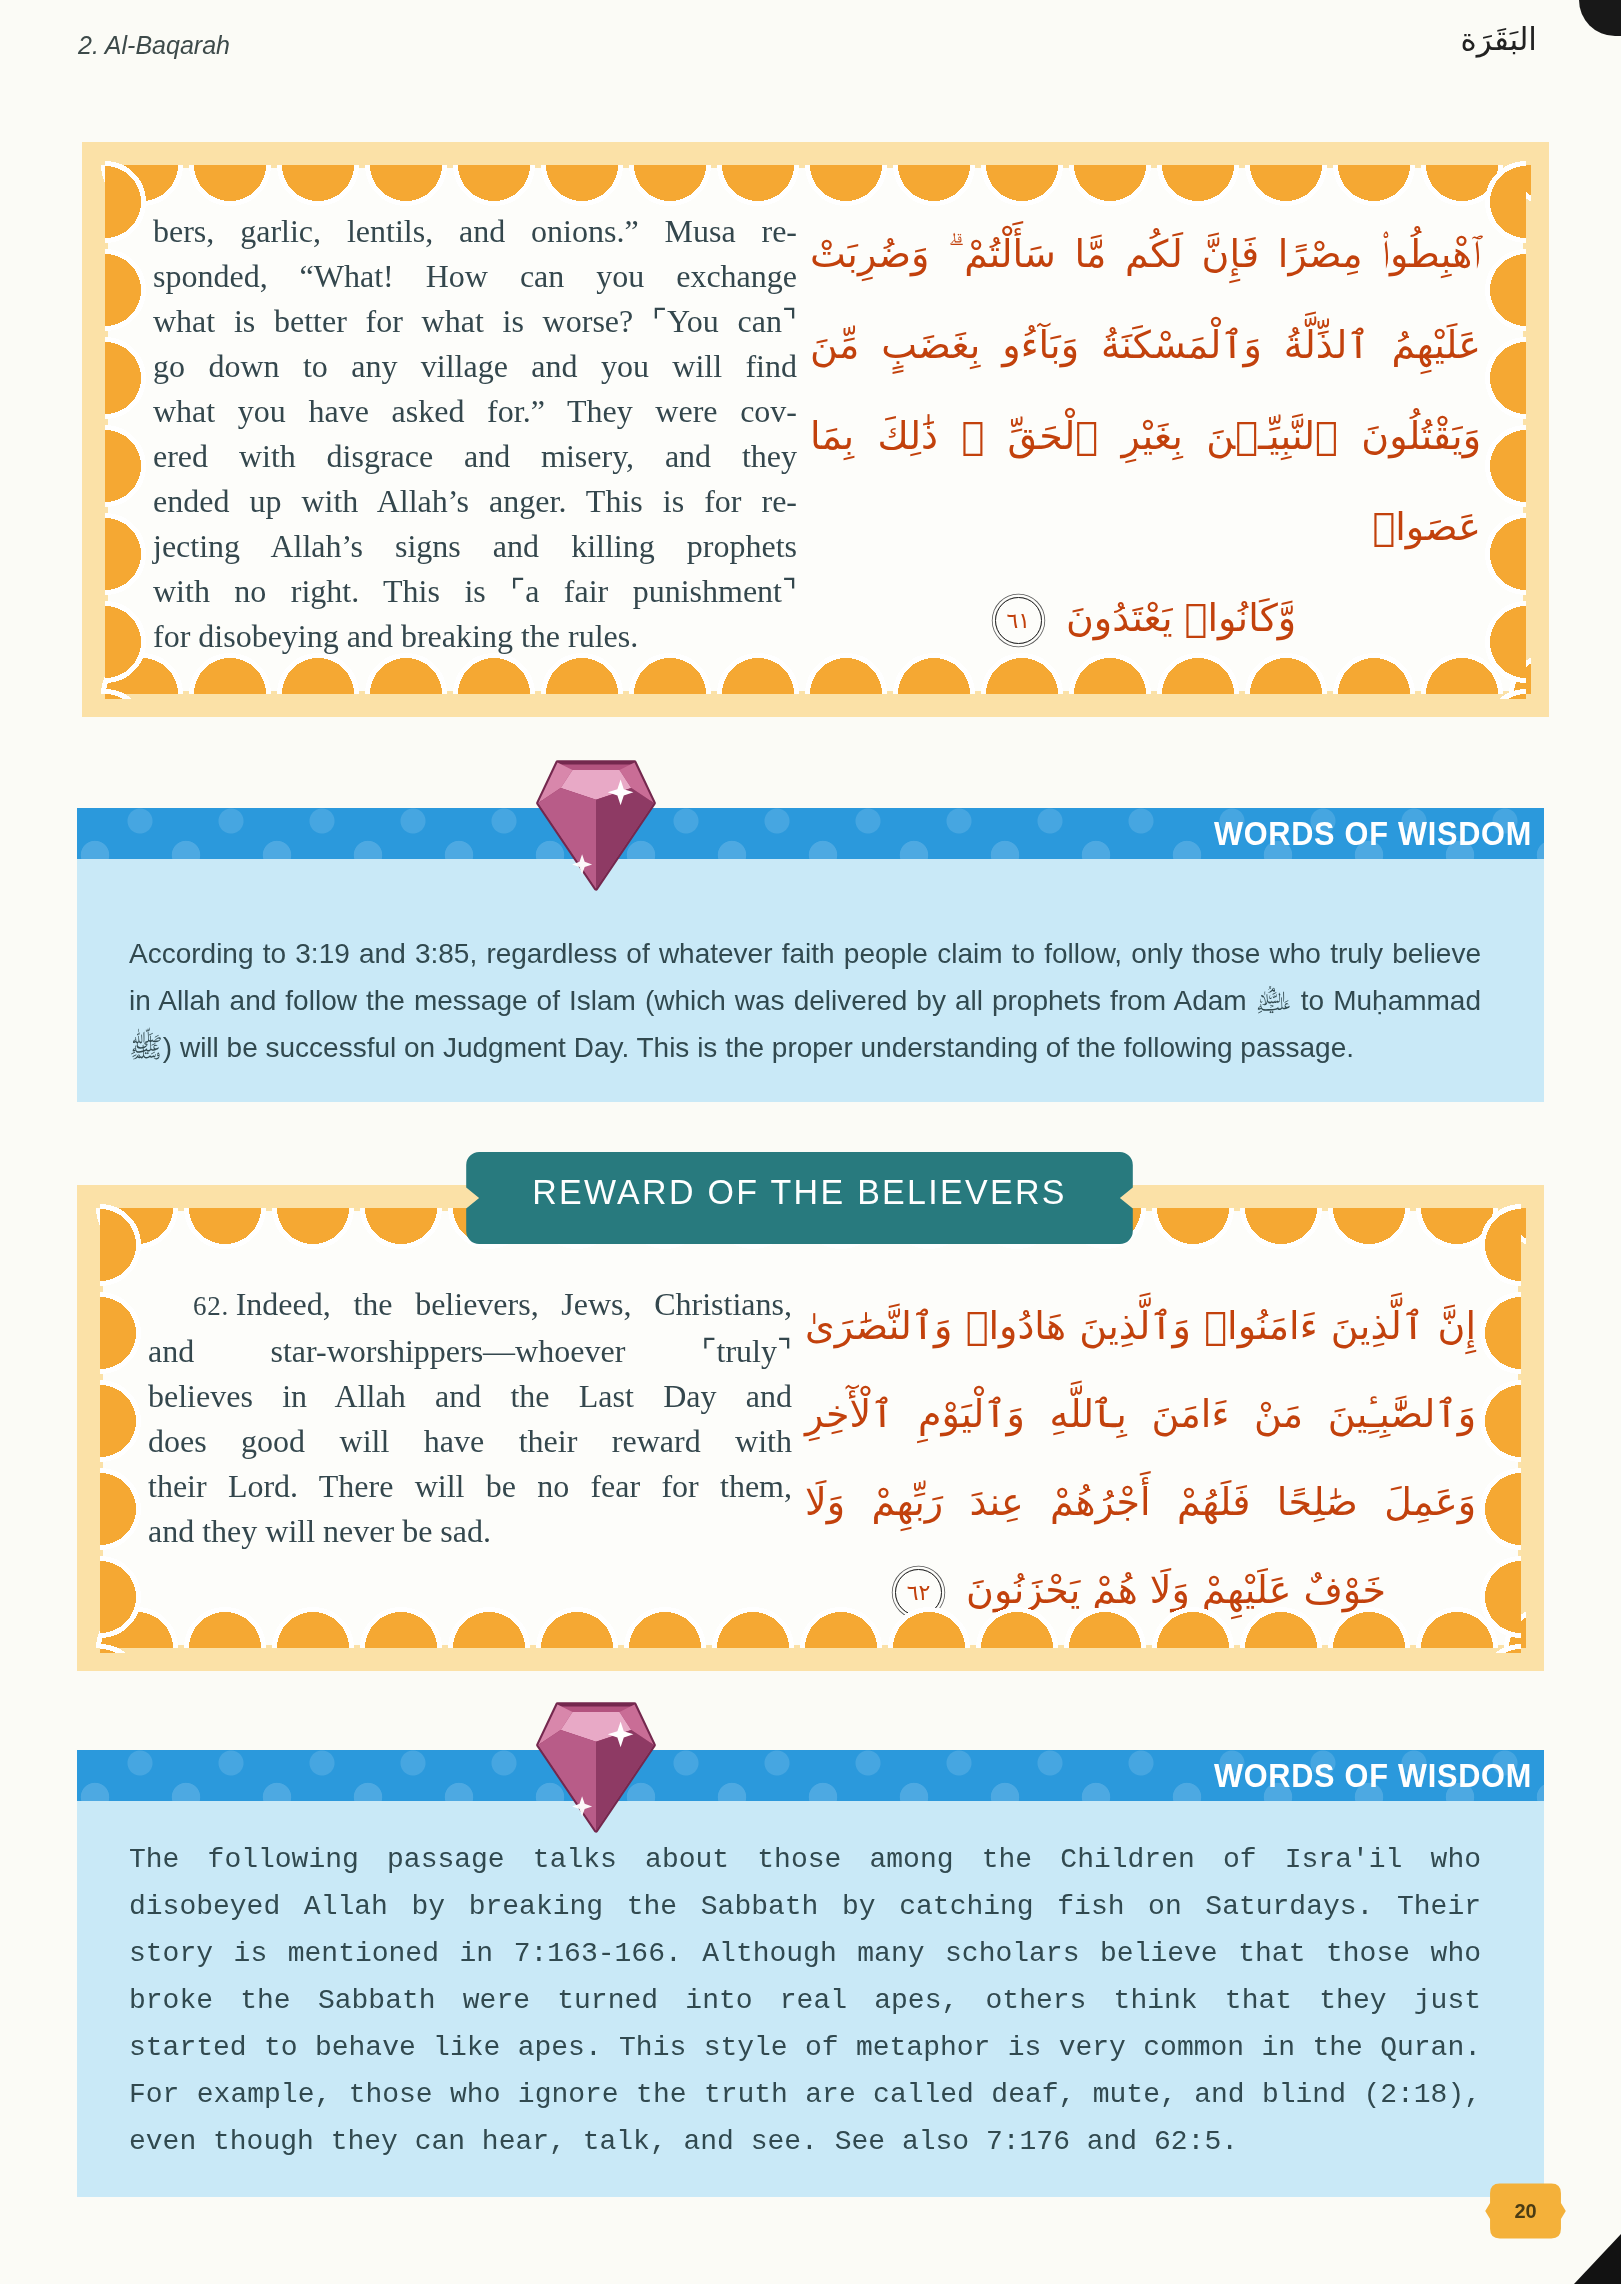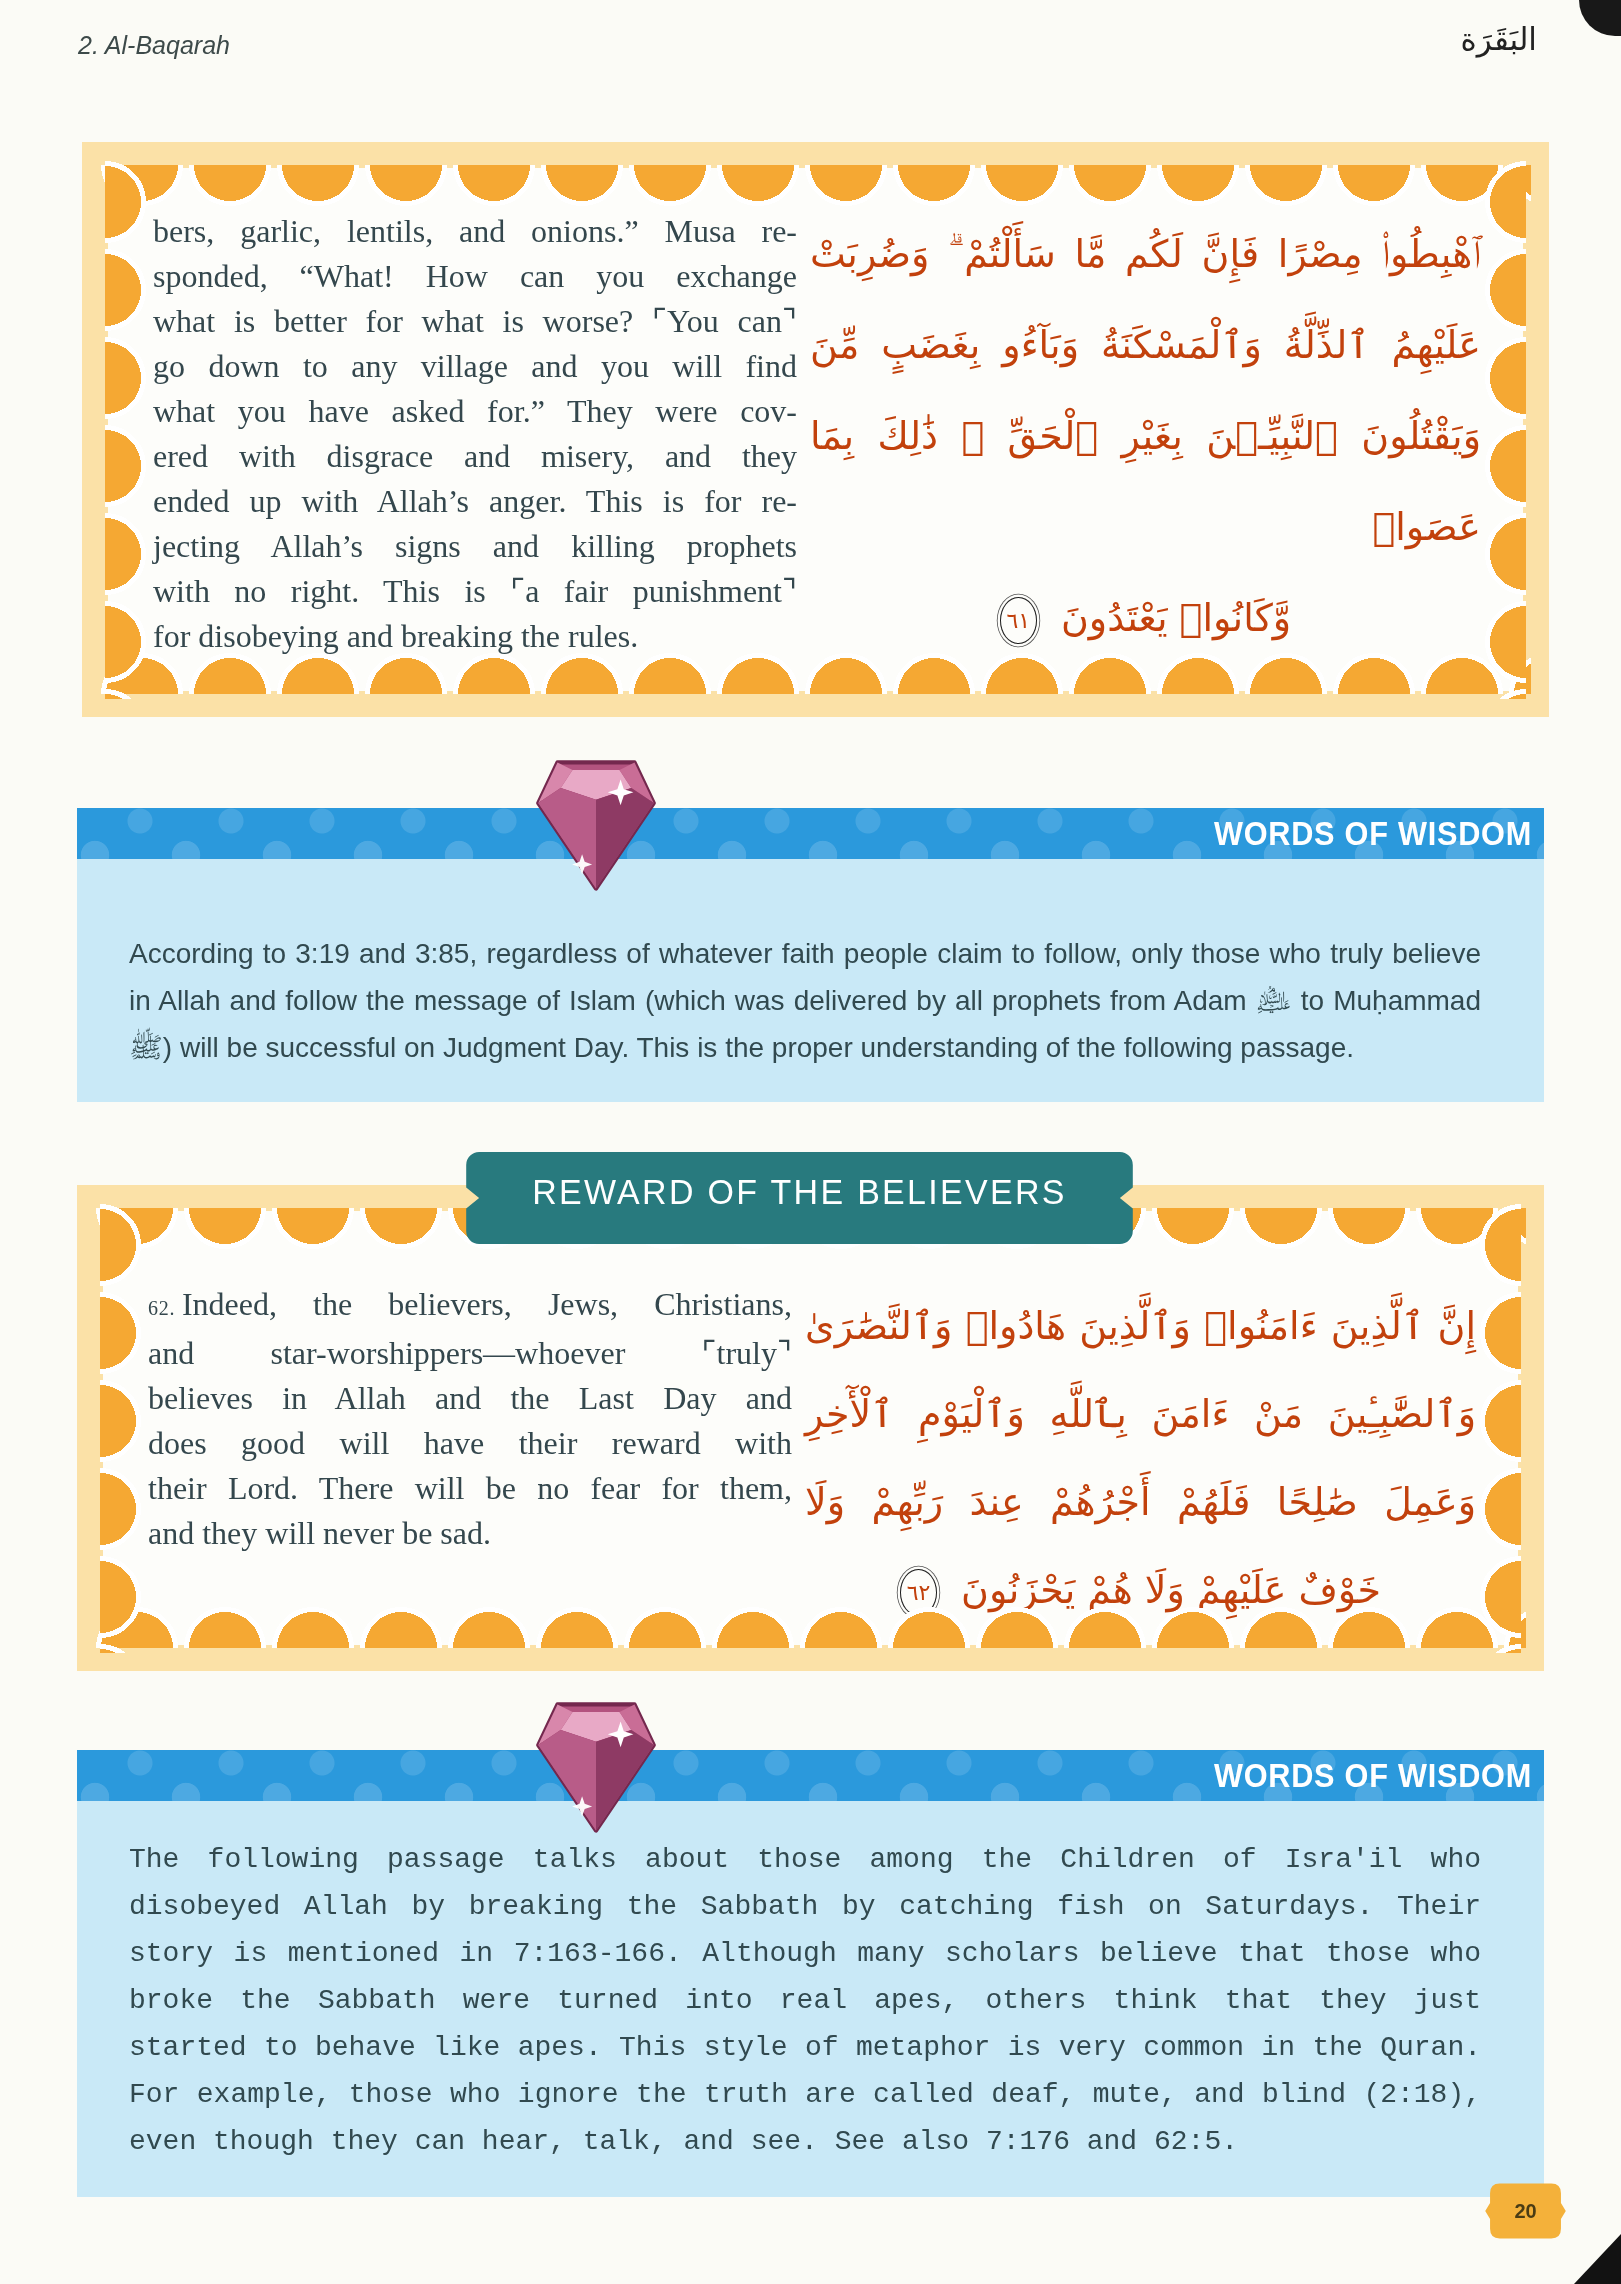--- a/index.html
+++ b/index.html
@@ -32,29 +32,29 @@
     background-image:radial-gradient(circle at 45px 42px, var(--c-sun) 0 36px, #ffffff 36px 41px, rgba(0,0,0,0) 41px);
     background-size:45px 88px; background-repeat:repeat-y;}
   .box1{left:82px; top:142px; width:1467px; height:575px;}
   .box2{left:77px; top:1185px; width:1467px; height:486px; z-index:1;}
   .obox-grid{display:flex; height:100%; padding:41px 34px 0 45px;}
   .box2 .obox-grid{padding-top:71px;}
   
   .eng{width:644px; font-family:"Liberation Serif","DejaVu Serif",serif; font-size:32px; color:#34474d;}
   .eng .eline{line-height:45px; text-align:justify; text-align-last:justify;}
   .eng .eline:last-child{text-align-last:left;}
-  .vnum{font-size:20px; letter-spacing:0.8px; padding-right:6.5px;}
+  .vnum{font-size:27px; letter-spacing:0.8px; padding-right:6.5px;margin-left:45px;}
   
   .ar{flex:1; direction:rtl; padding-right:8px; padding-left:13px;
       font-family:"DejaVu Sans",sans-serif; font-size:38px; color:#c2410c;}
   .box1 .ar .aline{line-height:91px;}
   .box2 .ar .aline{line-height:88px;}
   .ar .aline{text-align:justify; text-align-last:justify;}
   .ar .aline.last{text-align:center; text-align-last:center;}
-  .ayah{display:inline-flex; width:37px; height:47px; border:1.6px solid #1c1c1c; border-radius:50%;
+  .ayah{display:inline-flex; width:47px; height:47px; border:1.6px solid #1c1c1c; border-radius:50%;
         box-shadow:0 0 0 2.4px #fdfdfa, 0 0 0 3.2px #555; align-items:center; justify-content:center;
         font-size:22px; vertical-align:middle; margin-right:12px;}
   
   .wow{position:absolute; left:77px; width:1467px;}
   .wow1{top:780px;} .wow2{top:1722px;}
   .wow-strip{height:51px; background:var(--c-banner); position:relative; display:flex; align-items:center; justify-content:flex-end;
     background-image:
       radial-gradient(circle at 18px 47px, rgba(255,255,255,.16) 0 13.8px, rgba(0,0,0,0) 14.6px),
       radial-gradient(circle at 63px 13px, rgba(255,255,255,.13) 0 12px, rgba(0,0,0,0) 13px);
     background-size:91px 63px;margin-top:28px;}

